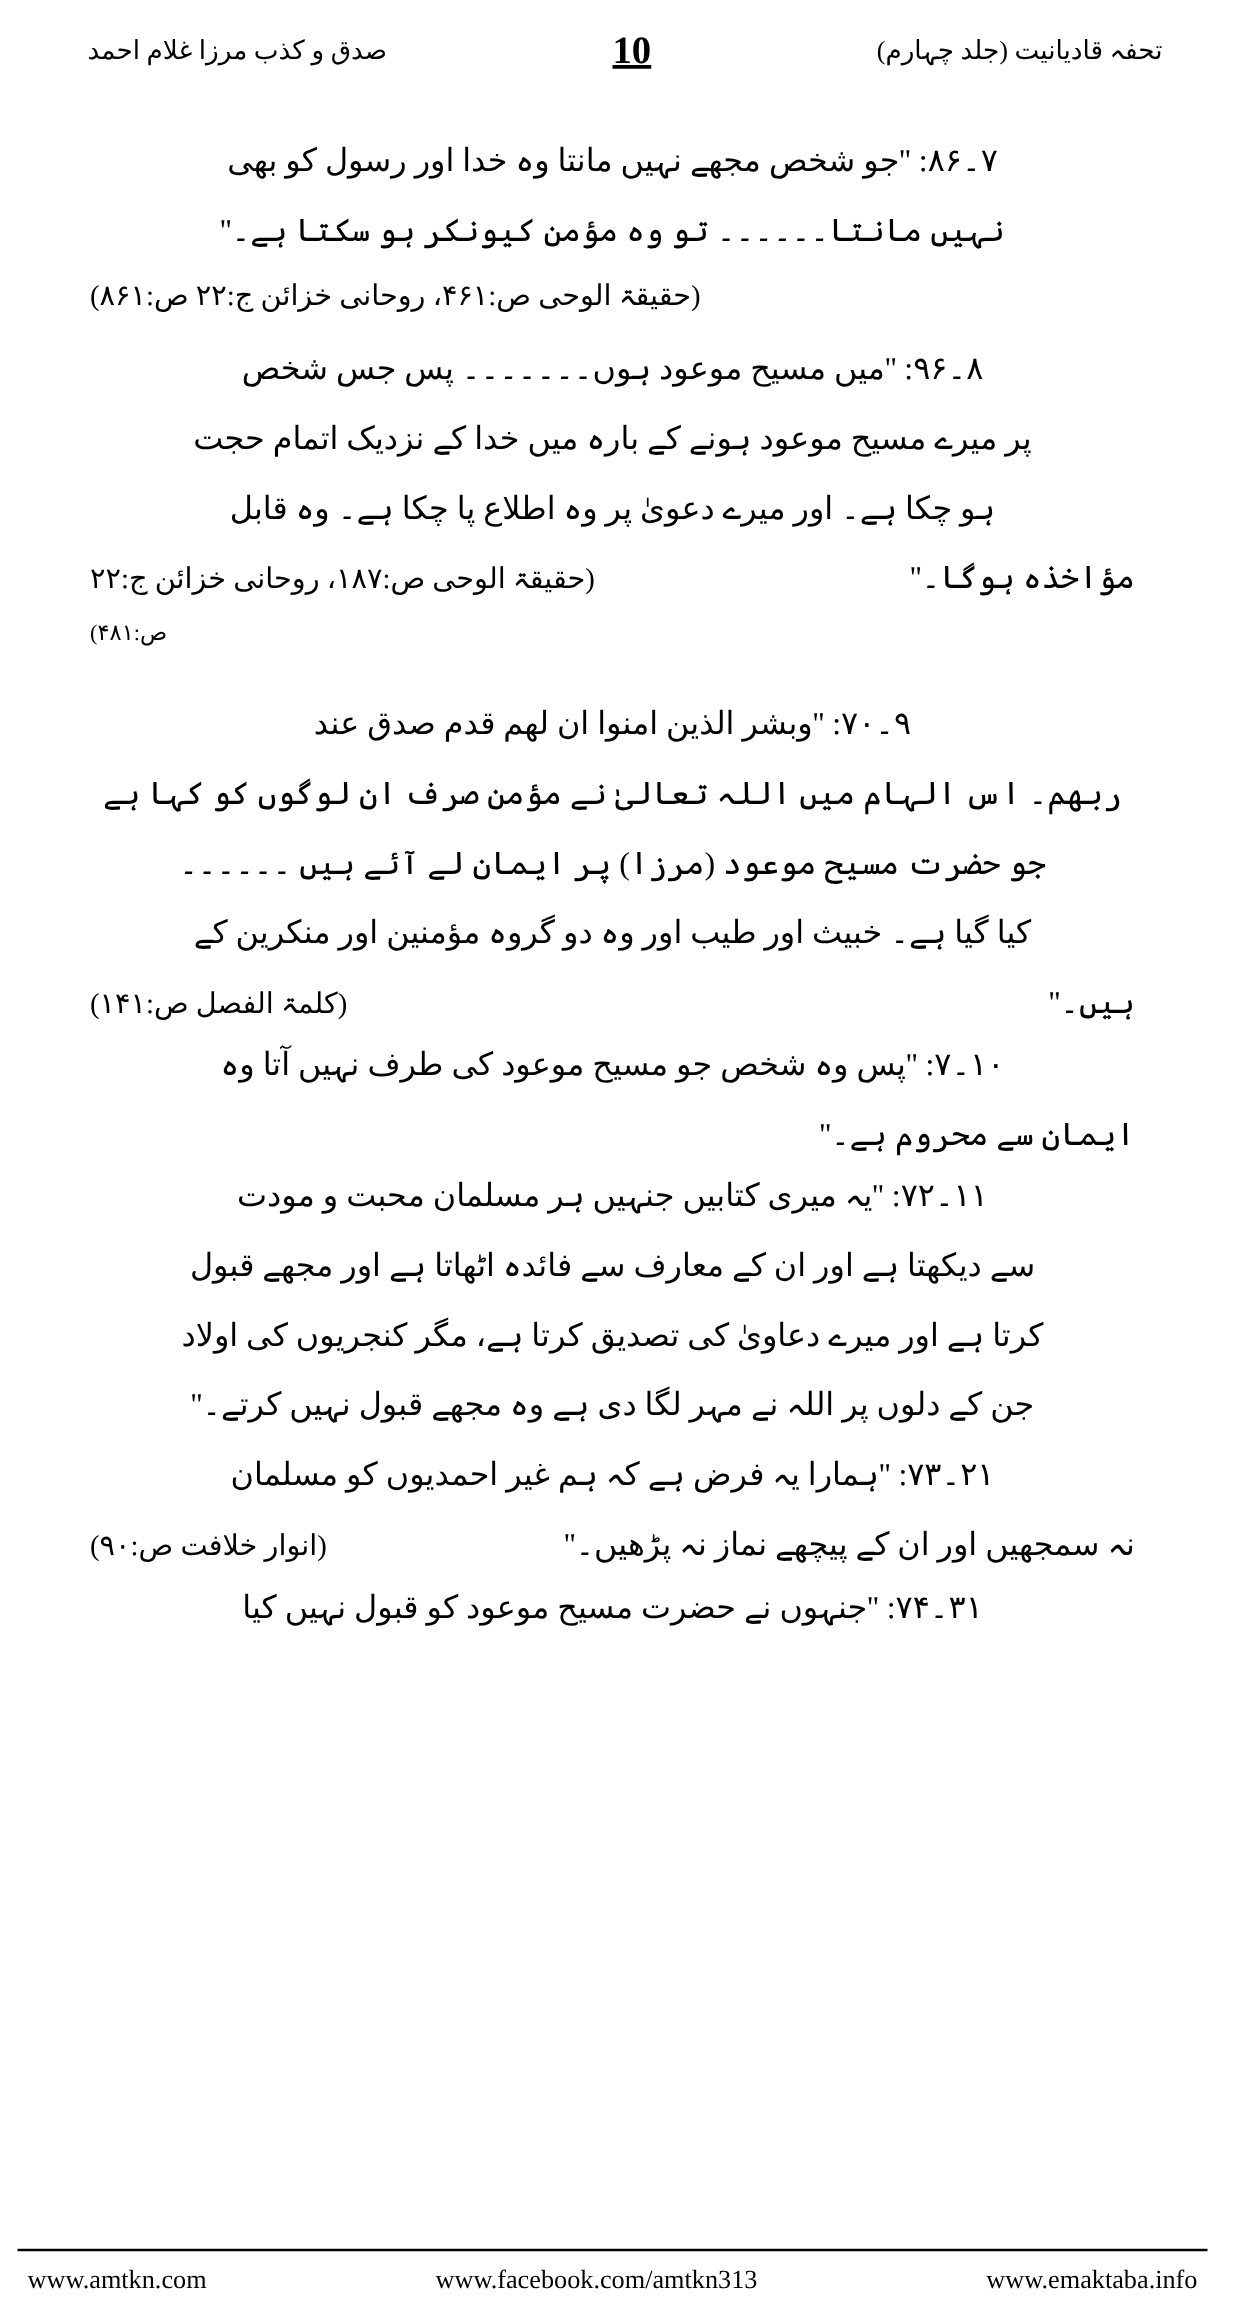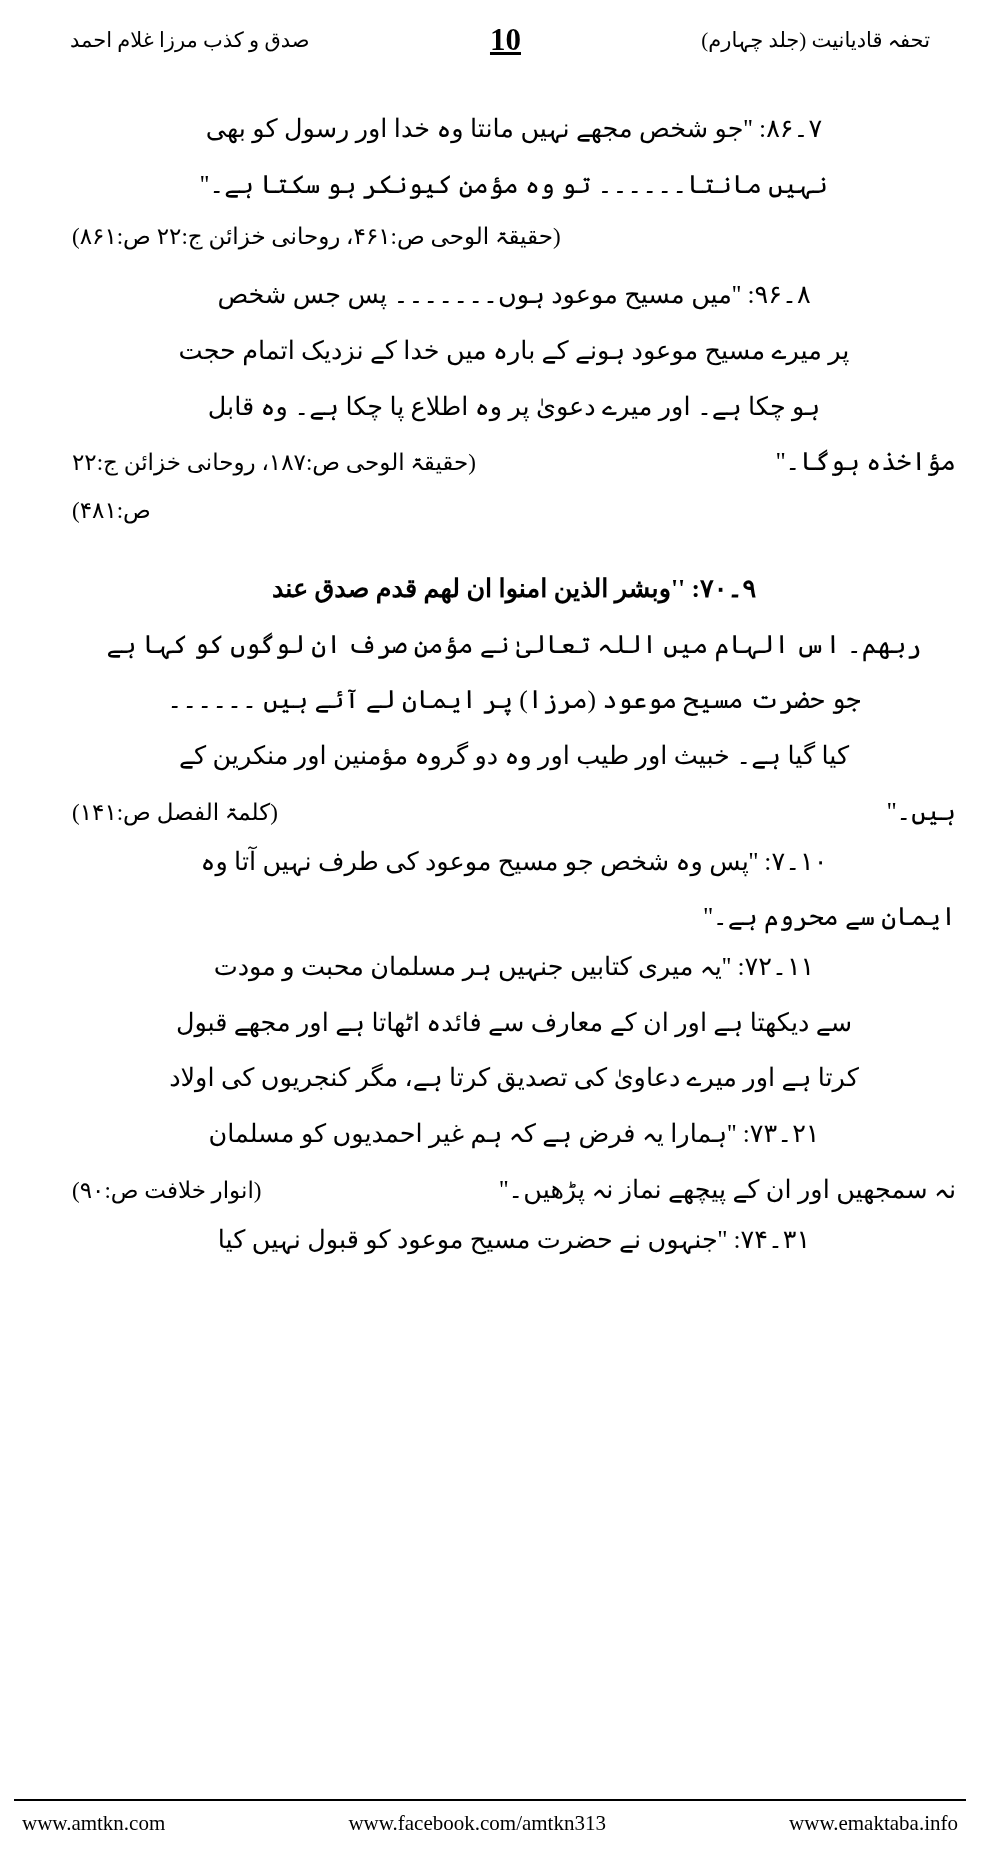--- a/index.html
+++ b/index.html
@@ -43,48 +43,48 @@
     font-weight: 700;
     font-family: "Liberation Serif", serif;
     padding: 0 30px;
     text-decoration: underline;
   }
 
   
   .body {
     direction: rtl;
     text-align: justify;
-    padding: 46px 44px 0 72px;
+    padding: 46px 92px 0 72px;
     box-sizing: border-box;
     font-size: 25.5px;
     line-height: 1.95;
   }
   .para {
     margin: 0 0 6px 0;
     text-align: justify;
     text-align-last: center;
   }
   .para.spaced {
     margin-top: 30px;
   }
   .ref-line {
     text-align: left;
     font-size: 23px;
     margin: 4px 0 10px 0;
   }
   .ref-right {
     text-align: left;
-    font-size: 23px;
+    font-size: 18px;
     margin: 2px 0 10px 0;
   }
   .ref-inline {
     font-size: 23px;
   }
   .bold-ar {
-    font-weight: 700;
+    font-weight: 400;
   }
   .center {
     text-align-last: center;
   }
   .mixed-line {
     display: flex;
     direction: rtl;
     justify-content: space-between;
     align-items: baseline;
     gap: 20px;
@@ -161,20 +161,21 @@
       <div class="para">۱۰۔۷: ''پس وہ شخص جو مسیح موعود کی طرف نہیں آتا وہ</div>
       <div class="mixed-line">
         <span>ایمان سے محروم ہے۔''</span>
       </div>
     </div>
 
     <div>
       <div class="para">۱۱۔۷۲: ''یہ میری کتابیں جنہیں ہر مسلمان محبت و مودت</div>
       <div class="para">سے دیکھتا ہے اور ان کے معارف سے فائدہ اٹھاتا ہے اور مجھے قبول</div>
       <div class="para">کرتا ہے اور میرے دعاویٰ کی تصدیق کرتا ہے، مگر کنجریوں کی اولاد</div>
+      <div class="para center">جن کے دلوں پر اللہ نے مہر لگا دی ہے وہ مجھے قبول نہیں کرتے۔''</div>
     </div>
 
     <div>
       <div class="para">۲۱۔۷۳: ''ہمارا یہ فرض ہے کہ ہم غیر احمدیوں کو مسلمان</div>
       <div class="mixed-line">
         <span>نہ سمجھیں اور ان کے پیچھے نماز نہ پڑھیں۔''</span>
         <span class="ref-inline">(انوار خلافت  ص:۹۰)</span>
       </div>
     </div>
 

